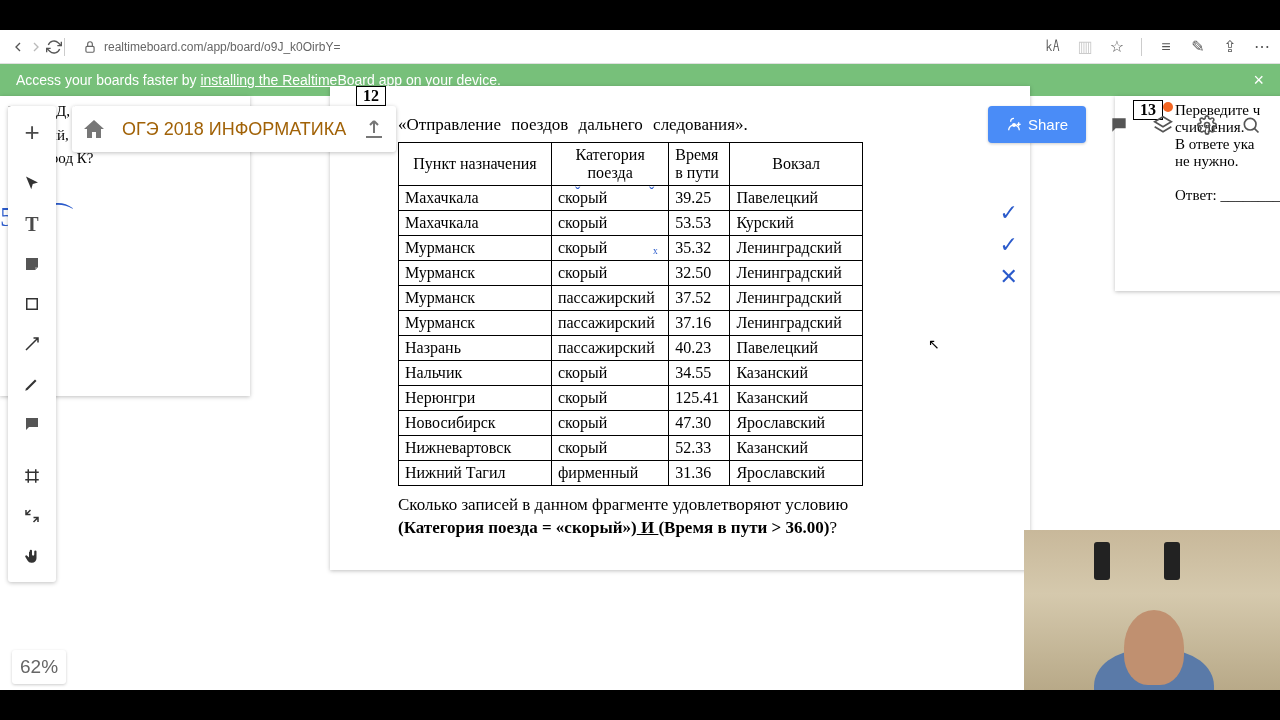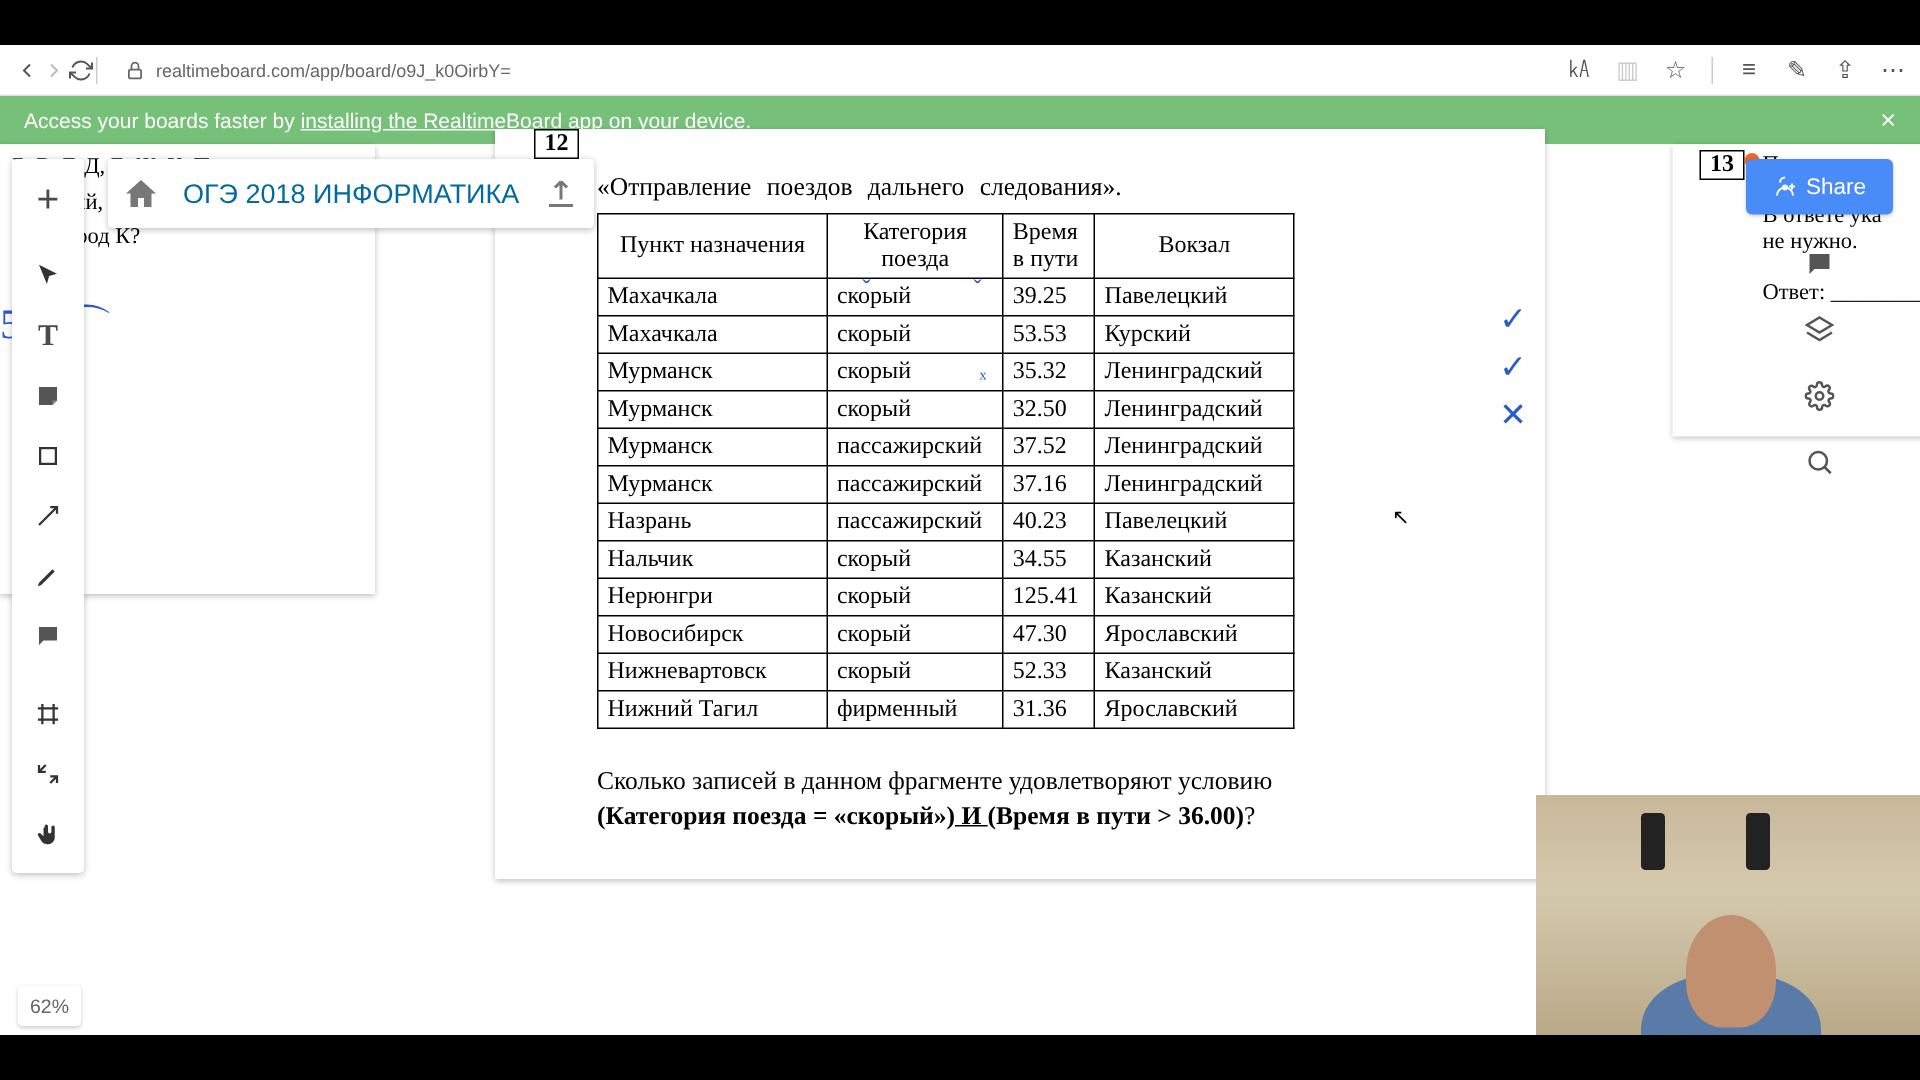--- a/index.html
+++ b/index.html
@@ -16,52 +16,52 @@
   
   .banner { background: #77c07a; color: #fff; height: 32px; display: flex; align-items: center; padding: 0 16px; font-size: 14px; justify-content: space-between; }
   .banner a { color: #fff; text-decoration: underline; }
   .banner-close { font-size: 18px; cursor: pointer; }
 
   
   .board { position: relative; height: 594px; background: #fff; }
 
   
   .app-header { position: absolute; top: 10px; left: 72px; height: 46px; background: #fff; box-shadow: 0 1px 4px rgba(0,0,0,0.25); display: flex; align-items: center; padding: 0 10px; gap: 16px; border-radius: 3px; z-index: 30; }
-  .app-header .title { font-size: 18px; color: #0369a1; }
+  .app-header .title { font-size: 18px; color: #a16207; }
   .home-icon, .upload-icon { width: 24px; height: 24px; color: #666; display: flex; align-items: center; justify-content: center; }
 
   
-  .top-right { position: absolute; top: 10px; right: 18px; display: flex; align-items: center; gap: 22px; z-index: 30; flex-direction: column; }
+  .top-right { position: absolute; top: 10px; right: 18px; display: flex; align-items: center; gap: 22px; z-index: 30; }
   .share-btn { background: #4a8cf7; color: #fff; border: none; padding: 10px 18px; border-radius: 4px; font-size: 15px; display: flex; align-items: center; gap: 6px; cursor: pointer; box-shadow: 0 1px 3px rgba(0,0,0,0.2); }
   .tr-icon { width: 22px; height: 22px; color: #555; display:flex; align-items:center; justify-content:center;}
   .tr-icon svg { width:20px; height:20px; }
 
   
   .toolbar { position: absolute; left: 8px; top: 10px; width: 48px; background: #fff; box-shadow: 0 1px 4px rgba(0,0,0,0.25); border-radius: 3px; display: flex; flex-direction: column; align-items: center; padding: 6px 0; z-index: 25; }
   .tool { width: 40px; height: 40px; display: flex; align-items: center; justify-content: center; color: #4a4a4a; cursor: pointer; }
   .tool svg { width: 18px; height: 18px; }
-  .zoom-label { position: absolute; left: 12px; bottom: 6px; font-size: 13px; color: #666; background:#fff; padding:6px 8px; box-shadow:0 1px 3px rgba(0,0,0,0.2); border-radius:3px; z-index:25;}
+  .zoom-label { position: absolute; left: 12px; bottom: 6px; font-size: 19px; color: #666; background:#fff; padding:6px 8px; box-shadow:0 1px 3px rgba(0,0,0,0.2); border-radius:3px; z-index:25;}
 
   
   .frame-left { position: absolute; left: 0; top: 0; width: 250px; height: 300px; background: #fff; box-shadow: 0 1px 4px rgba(0,0,0,0.25); font-family: 'Times New Roman', serif; font-size: 15px; padding: 4px; z-index: 5; overflow: hidden;}
   .frame-left .snippet { padding: 2px 4px; line-height:1.3;}
   .frame-left .ink { color:#2a5acb; position:absolute; left:40px; top:100px; font-size:36px; font-family:cursive;}
   .frame-left .ink2 { color:#2a5acb; position:absolute; left:0px; top:105px; font-size:28px;}
 
   .frame-main { position: absolute; left: 330px; top: -10px; width: 700px; background: #fff; box-shadow: 0 1px 4px rgba(0,0,0,0.25); font-family: 'Times New Roman', serif; padding: 6px 60px 30px 68px; z-index: 3; }
   .frame-main .qnum { position: absolute; left: 26px; top: 0px; border: 1.5px solid #000; padding: 0px 6px; font-weight: bold; font-size: 16px; text-align: right; }
   .frame-main .intro { font-size: 17px; line-height: 1.3; text-align: justify; word-spacing: 6px;}
   .frame-main table { border-collapse: collapse; margin-top: 6px; width: 465px; }
   .frame-main th, .frame-main td { border: 1.2px solid #000; padding: 3px 6px; font-size: 16px; text-align: left; }
   .frame-main th { text-align: center; font-weight: normal; }
   .frame-main .col-dest { width: 150px; }
   .frame-main .col-cat { width: 115px; }
   .frame-main .col-time { width: 60px; text-align: left; }
   .frame-main .col-station { width: 130px; }
-  .question-text { margin-top: 24px; font-size: 17px; line-height: 1.35; }
+  .question-text { margin-top: 8px; font-size: 17px; line-height: 1.35; }
   .question-text .bold { font-weight: bold; }
 
   .check-col { position: absolute; right: -48px; top: 58px; display: flex; flex-direction: column; gap: 8px; color:#2a5acb; font-size:22px;}
   .check-col span { height: 24px; }
 
   .ink-mark { color:#2a5acb; font-size:16px; font-family:cursive; position:relative; }
 
   .frame-right { position: absolute; right: -10px; top: 0; width: 175px; height: 195px; background: #fff; box-shadow: 0 1px 4px rgba(0,0,0,0.25); font-family: 'Times New Roman', serif; font-size: 15px; padding: 6px 5px 6px 60px; z-index: 2; overflow:hidden;}
   .frame-right .qnum { position: absolute; left: 18px; top: 4px; border: 1.5px solid #000; padding: 0 6px; font-weight: bold; font-size: 16px; }
   .frame-right .orange-dot { position:absolute; left:48px; top:6px; width:10px; height:10px; background:#f26522; border-radius:50%;}

